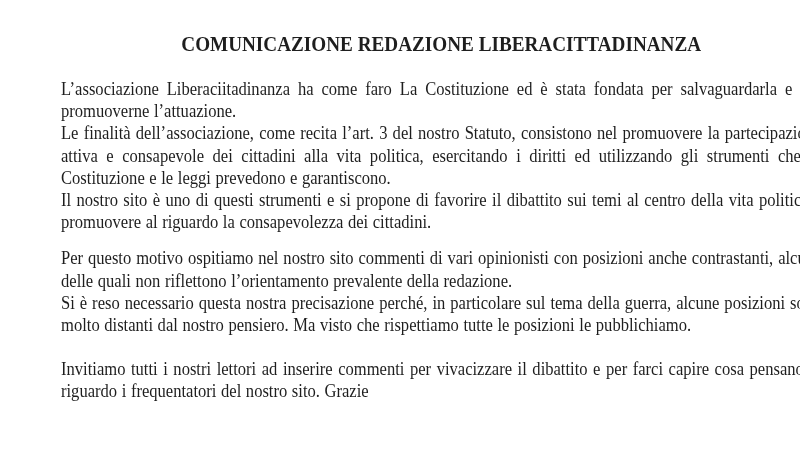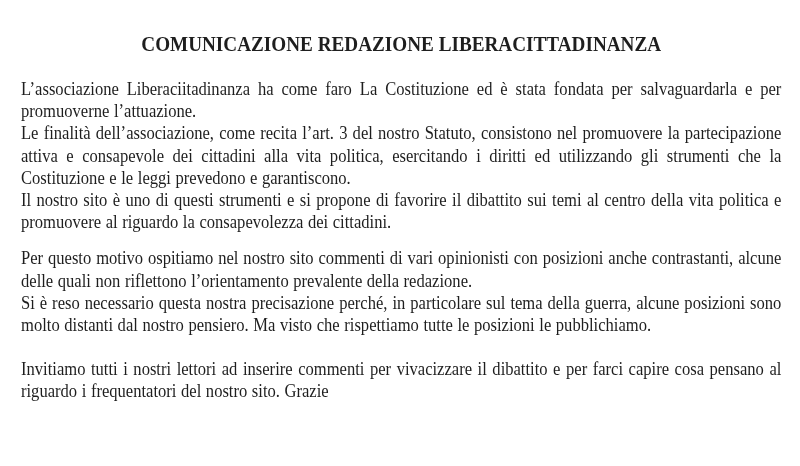--- a/index.html
+++ b/index.html
@@ -10,20 +10,21 @@
     width: 800px;
     height: 466px;
     background: #ffffff;
     overflow: hidden;
     position: relative;
   }
   .page {
     position: absolute;
     inset: 0;
     background: #ffffff;
+    margin-left: 40px;
   }
   
   .doc {
     position: absolute;
     left: 21px;
     top: 0;
     width: 872px;
     transform: scaleX(0.872);
     transform-origin: 0 0;
     font-family: "Liberation Serif", serif;

